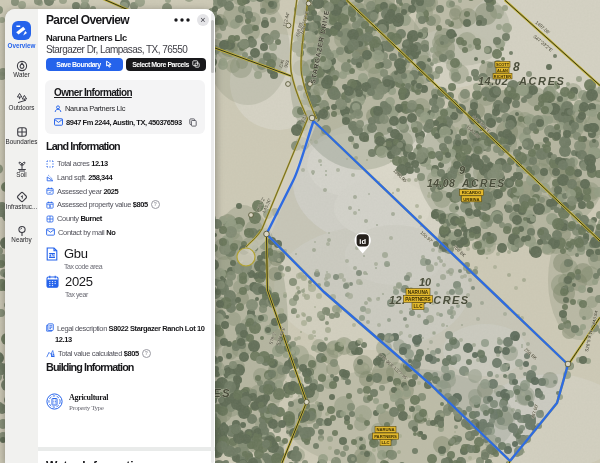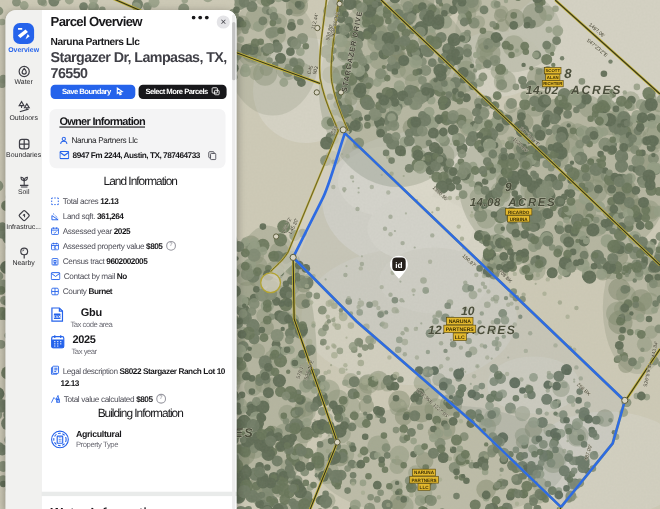--- a/index.html
+++ b/index.html
@@ -9,38 +9,38 @@
 #panel{position:absolute;left:5px;top:9px;width:210px;height:454px;border-radius:10px 10px 0 0;background:#e9ebea;box-shadow:0 2px 8px rgba(0,0,0,.35);display:flex;overflow:hidden;}
 #rail{width:33px;background:#f1f1ef;flex:none;display:flex;flex-direction:column;align-items:center;padding-top:6px;box-sizing:border-box;}
 .tile{width:19px;height:19px;border-radius:6px;background:#2563eb;display:flex;align-items:center;justify-content:center;}
 #content{flex:1;position:relative;background:#e9ebea;}
 #card1{position:absolute;left:0;top:0;right:0;height:437.8px;background:#fff;}
 #card2{position:absolute;left:0;top:441.5px;right:0;height:22px;background:#fff;}
 #scroll{position:absolute;right:1px;top:4px;width:3px;bottom:0;background:#ececec;border-radius:2px;}
 #thumb{position:absolute;right:1px;top:11px;width:3px;height:53px;background:#c2c2c2;border-radius:2px;}
 h1{font-size:12px;font-weight:700;color:#18181b;margin:0;letter-spacing:-.65px;line-height:12px;}
 .name{font-size:9.3px;font-weight:700;color:#18181b;letter-spacing:-.4px;line-height:10px;}
-.addr{font-size:13px;font-weight:700;color:#3f3f46;margin-top:2px;letter-spacing:-.55px;}
+.addr{font-size:10px;font-weight:400;color:#3f3f46;margin-top:2px;letter-spacing:-.55px;}
 .btnrow{display:flex;gap:3px;margin-top:3px;}
 .btn{height:13.5px;border-radius:4px;color:#fff;font-size:7px;font-weight:700;display:flex;align-items:center;justify-content:center;gap:3px;letter-spacing:-.5px;}
 .btn.blue{background:#2563eb;width:77px;}
 .btn.dark{background:#18181b;width:80px;}
 .gbox{background:#f4f4f5;border-radius:6px;margin:9px 10px 0 7px;padding:6.5px 7px 6px 9px;}
 h2{font-size:10px;font-weight:700;color:#18181b;margin:0;letter-spacing:-.65px;line-height:11px;text-decoration:underline;}
-h3{font-size:10.8px;font-weight:400;color:#18181b;margin:0;letter-spacing:-.9px;line-height:11px;text-align:center;}
+h3{font-size:10.8px;font-weight:700;color:#18181b;margin:0;letter-spacing:-.9px;line-height:11px;}
 .row{font-size:7.5px;color:#52525b;height:13.7px;display:flex;align-items:center;white-space:nowrap;letter-spacing:-.35px;}
 .row b{color:#18181b;font-weight:700;letter-spacing:-.45px;}
 .row svg{margin-right:3px;flex:none;}
 .ic{color:#2563eb;}
 .q{display:inline-block;width:7px;height:7px;border:0.8px solid #9a9aa2;border-radius:50%;color:#9a9aa2;font-size:5px;line-height:7px;text-align:center;margin-left:3px;font-weight:700;}
 .copy{color:#52525b;}
 .grid2{display:flex;margin-top:6px;}
 .gcol{width:82px;display:flex;}
 .gcol .txt{margin-left:6px;}
-.gv{font-size:10px;font-weight:700;color:#18181b;line-height:1.1;letter-spacing:-.3px;text-align:center;}
+.gv{font-size:13px;font-weight:400;color:#18181b;line-height:1.1;letter-spacing:-.3px;}
 .gl{font-size:7px;color:#6b6b74;margin-top:2px;letter-spacing:-.45px;}
 </style>
 </head>
 <body>
 <svg id="map" width="600" height="463" viewBox="0 0 600 463">
 <rect width="600" height="463" fill="#cecab7"></rect>
 <g>
 <ellipse cx="385" cy="183" rx="92" ry="64" fill="#d7d4c6"></ellipse>
 <ellipse cx="372" cy="288" rx="98" ry="62" fill="#d3d0c0"></ellipse>
 <ellipse cx="556" cy="38" rx="95" ry="58" fill="#d5d2c4"></ellipse>
@@ -2929,21 +2929,21 @@
             <path d="M6,7.6 C7.9,7.6 9.1,6.3 9.1,4.6 A3.1,3.1 0 0 0 2.9,4.6 C2.9,6.3 4.1,7.6 6,7.6 Z"></path>
             <path d="M6,7.6 V11"></path>
             <path d="M4.6,4.4 A1.5,1.5 0 0 1 6,3.1" stroke-width="0.9"></path>
           </svg></div>
 <div style="position:absolute;left:0;top:221px;width:33px;text-align:center;font-size:6.3px;color:#27272a;">Nearby</div>
 </div>
 </div>
 <div id="content">
 <div id="card1">
         <div style="padding:5px 6px 0 8px;">
-<div style="display:flex;">
+<div style="display:flex;align-items:center;">
 <h1 style="flex:1;">Parcel Overview</h1>
 <svg width="16" height="4" viewBox="0 0 16 4" style="margin-right:7px;">
               <circle cx="2" cy="2" r="1.7" fill="#18181b"></circle>
               <circle cx="8" cy="2" r="1.7" fill="#18181b"></circle>
               <circle cx="14" cy="2" r="1.7" fill="#18181b"></circle>
             </svg>
 <div style="width:12px;height:12px;border-radius:50%;background:#e4e4e7;display:flex;align-items:center;justify-content:center;font-size:9px;color:#3f3f46;line-height:1;">×</div>
 </div>
 <div class="name" style="margin-top:6.5px;">Naruna Partners Llc</div>
 <div class="addr" style="margin-top:1px;">Stargazer Dr, Lampasas, TX, 76550</div>
@@ -2961,62 +2961,57 @@
 <h2>Owner Information</h2>
 <div class="row" style="margin-top:5px;height:12px;color:#27272a;"><svg class="ic" width="8" height="8" viewBox="0 0 12 12" fill="none" stroke="currentColor" stroke-width="1.4">
               <circle cx="6" cy="3.5" r="2.2"></circle>
               <path d="M1.8,10.5 C1.8,7.8 3.6,6.5 6,6.5 C8.4,6.5 10.2,7.8 10.2,10.5"></path>
             </svg>Naruna Partners Llc</div>
 <div class="row" style="margin-top:1.5px;height:12px;">
             <svg class="ic" width="9" height="8" viewBox="0 0 12 10" fill="none" stroke="currentColor" stroke-width="1.3">
               <rect x="0.7" y="0.7" width="10.6" height="8.6" rx="1"></rect>
               <path d="M0.7,1.5 L6,5.5 L11.3,1.5"></path>
             </svg>
-            <b>8947 Fm 2244, Austin, TX, 787464733</b>
+            <b>8947 Fm 2244, Austin, TX, 450376593</b>
 <span style="flex:1"></span>
             <svg class="copy" width="8" height="9" viewBox="0 0 10 11" fill="none" stroke="currentColor" stroke-width="1.1" style="margin-right:1px;">
               <rect x="3" y="3" width="6" height="7" rx="1"></rect>
               <path d="M7,3 V2 A1,1 0 0 0 6,1 H2 A1,1 0 0 0 1,2 V7 A1,1 0 0 0 2,8 H3"></path>
             </svg>
           </div>
 </div>
 <div style="padding:7px 6px 0 8px;">
 <h3>Land Information</h3>
 <div style="margin-top:5px;">
 <div class="row"><svg class="ic" width="8" height="8" viewBox="0 0 12 12" fill="none" stroke="currentColor" stroke-width="1.3">
                 <path d="M1.5,3 V1.5 H3 M9,1.5 H10.5 V3 M10.5,9 V10.5 H9 M3,10.5 H1.5 V9"></path>
                 <path d="M1.5,5 V7 M5,1.5 H7 M10.5,5 V7 M5,10.5 H7" stroke-dasharray="2 1.4"></path>
               </svg>Total acres&nbsp;<b>12.13</b></div>
 <div class="row"><svg class="ic" width="8" height="8" viewBox="0 0 12 12" fill="none" stroke="currentColor" stroke-width="1.3">
                 <path d="M1.8,10.2 L1.8,4.5 L10.2,10.2 Z"></path>
                 <path d="M3.5,1.8 L10.3,8.4" stroke-dasharray="1.6 1.3"></path>
-              </svg>Land sqft.&nbsp;<b>361,264</b></div>
+              </svg>Land sqft.&nbsp;<b>258,344</b></div>
 <div class="row"><svg class="ic" width="8" height="8" viewBox="0 0 12 12" fill="none" stroke="currentColor" stroke-width="1.2">
                 <rect x="1.3" y="2.2" width="9.4" height="8.5" rx="1"></rect>
                 <path d="M1.3,4.8 H10.7 M3.8,1 V3.2 M8.2,1 V3.2"></path>
                 <path d="M4.2,7.6 L5.6,9 L8,6.4" stroke-width="1.1"></path>
               </svg>Assessed year&nbsp;<b>2025</b></div>
 <div class="row"><svg class="ic" width="8" height="8" viewBox="0 0 12 12" fill="none" stroke="currentColor" stroke-width="1.2">
                 <rect x="1.3" y="2.2" width="9.4" height="8.5" rx="1"></rect>
                 <path d="M1.3,4.8 H10.7 M3.8,1 V3.2 M8.2,1 V3.2"></path>
                 <path d="M6,5.6 V9.6 M7.4,6.4 C6.4,5.9 4.8,6.2 4.8,7.1 C4.8,8.2 7.2,7.7 7.2,8.7 C7.2,9.6 5.6,9.8 4.6,9.3" stroke-width="0.9"></path>
               </svg>Assessed property value&nbsp;<b>$805</b><span class="q">?</span></div>
 <div class="row"><svg class="ic" width="8" height="8" viewBox="0 0 12 12" fill="none" stroke="currentColor" stroke-width="1.2">
-                <rect x="2" y="1.6" width="8" height="8.8" rx="1"></rect>
-                <rect x="4.6" y="4.2" width="2.8" height="2.8"></rect>
-                <path d="M4.6,10.4 V8.6 H7.4 V10.4"></path>
-              </svg>Census tract&nbsp;<b>9602002005</b></div>
+                <rect x="1.5" y="1.5" width="9" height="9" rx="1.6"></rect>
+                <path d="M6,1.5 V10.5 M1.5,6 H10.5"></path>
+              </svg>County&nbsp;<b>Burnet</b></div>
 <div class="row"><svg class="ic" width="9" height="8" viewBox="0 0 12 10" fill="none" stroke="currentColor" stroke-width="1.2">
                 <rect x="0.8" y="0.8" width="10.4" height="8.4" rx="1"></rect>
                 <path d="M0.8,1.6 L6,5.4 L11.2,1.6"></path>
               </svg>Contact by mail&nbsp;<b>No</b></div>
-<div class="row"><svg class="ic" width="8" height="8" viewBox="0 0 12 12" fill="none" stroke="currentColor" stroke-width="1.2">
-                <rect x="1.5" y="1.5" width="9" height="9" rx="1.6"></rect>
-                <path d="M6,1.5 V10.5 M1.5,6 H10.5"></path>
-              </svg>County&nbsp;<b>Burnet</b></div>
 </div>
 <div class="grid2" style="margin-top:7.5px;">
 <div class="gcol">
               <svg class="ic" width="12" height="14" viewBox="0 0 12 14" fill="none" stroke="currentColor" stroke-width="1.1">
                 <path d="M1.2,1 H8 L10.8,3.8 V13 H1.2 Z"></path>
                 <path d="M8,1 V3.8 H10.8"></path>
                 <rect x="3" y="6" width="6" height="5" rx="0.5" fill="currentColor" stroke="none"></rect>
                 <text x="6" y="9.8" font-size="3.4" fill="#fff" text-anchor="middle" stroke="none" font-weight="700">TAX</text>
               </svg>
               <div class="txt">
@@ -3034,32 +3029,32 @@
                 <g stroke="#fff" stroke-width="0.9">
                   <path d="M3.2,6.6 H4.4 M5.9,6.6 H7.1 M8.6,6.6 H9.8 M3.2,8.6 H4.4 M5.9,8.6 H7.1 M8.6,8.6 H9.8 M3.2,10.6 H4.4 M5.9,10.6 H7.1"></path>
                 </g>
               </svg>
               <div class="txt">
                 <div class="gv">2025</div>
                 <div class="gl">Tax year</div>
               </div>
             </div>
 </div>
-<div style="margin-top:8px;font-size:7.5px;color:#52525b;line-height:10.5px;letter-spacing:-.4px;white-space:nowrap;"><svg class="ic" width="8" height="9" viewBox="0 0 11 12" fill="none" stroke="currentColor" stroke-width="1.2" style="vertical-align:-1px;margin-right:3px;">
+<div style="margin-top:25px;font-size:7.5px;color:#52525b;line-height:10.5px;letter-spacing:-.4px;white-space:nowrap;"><svg class="ic" width="8" height="9" viewBox="0 0 11 12" fill="none" stroke="currentColor" stroke-width="1.2" style="vertical-align:-1px;margin-right:3px;">
               <rect x="2.6" y="1" width="7.4" height="9" rx="1"></rect>
               <path d="M2.6,3 H1 V11 H8 V10"></path>
               <path d="M4.6,3.6 H8.6 M4.6,5.6 H8.6 M4.6,7.6 H7"></path>
             </svg>Legal description <b style="color:#18181b">S8022 Stargazer Ranch Lot 10</b><br><b style="color:#18181b;margin-left:9px;">12.13</b></div>
 <div class="row" style="margin-top:1px;"><svg class="ic" width="9" height="9" viewBox="0 0 12 12" fill="none" stroke="currentColor" stroke-width="1.2">
               <path d="M1,10.8 L4,4.5 L6.5,7 L9,2 L11,10.8" stroke-width="1"></path>
               <rect x="6.8" y="5.8" width="4" height="5" rx="0.5" fill="currentColor" stroke="none"></rect>
               <text x="8.8" y="9.6" font-size="3.6" fill="#fff" text-anchor="middle" stroke="none" font-weight="700">$</text>
             </svg>Total value calculated&nbsp;<b>$805</b><span class="q">?</span></div>
 <h3 style="margin-top:2.2px;">Building Information</h3>
-<div style="display:flex;margin-top:8px;align-items:flex-end;">
+<div style="display:flex;margin-top:20px;align-items:flex-start;font-family:Liberation Serif, serif;">
 <svg class="ic" width="17" height="17" viewBox="0 0 17 17" fill="none" stroke="currentColor" stroke-width="1">
               <circle cx="8.5" cy="8.5" r="7.6"></circle>
               <circle cx="8.5" cy="8.5" r="5.6" stroke-dasharray="2.4 1.6"></circle>
               <rect x="6" y="5.5" width="5" height="6.5" rx="0.5"></rect>
               <path d="M7.5,7 H8.2 M9,7 H9.7 M7.5,8.5 H8.2 M9,8.5 H9.7 M7.5,10 H8.2 M9,10 H9.7"></path>
             </svg>
 <div style="margin-left:6px;">
               <div style="font-size:8px;font-weight:700;color:#18181b;letter-spacing:-.3px;">Agricultural</div>
               <div style="font-size:7px;color:#6b6b74;margin-top:2px;letter-spacing:-.4px;">Property Type</div>
             </div>

